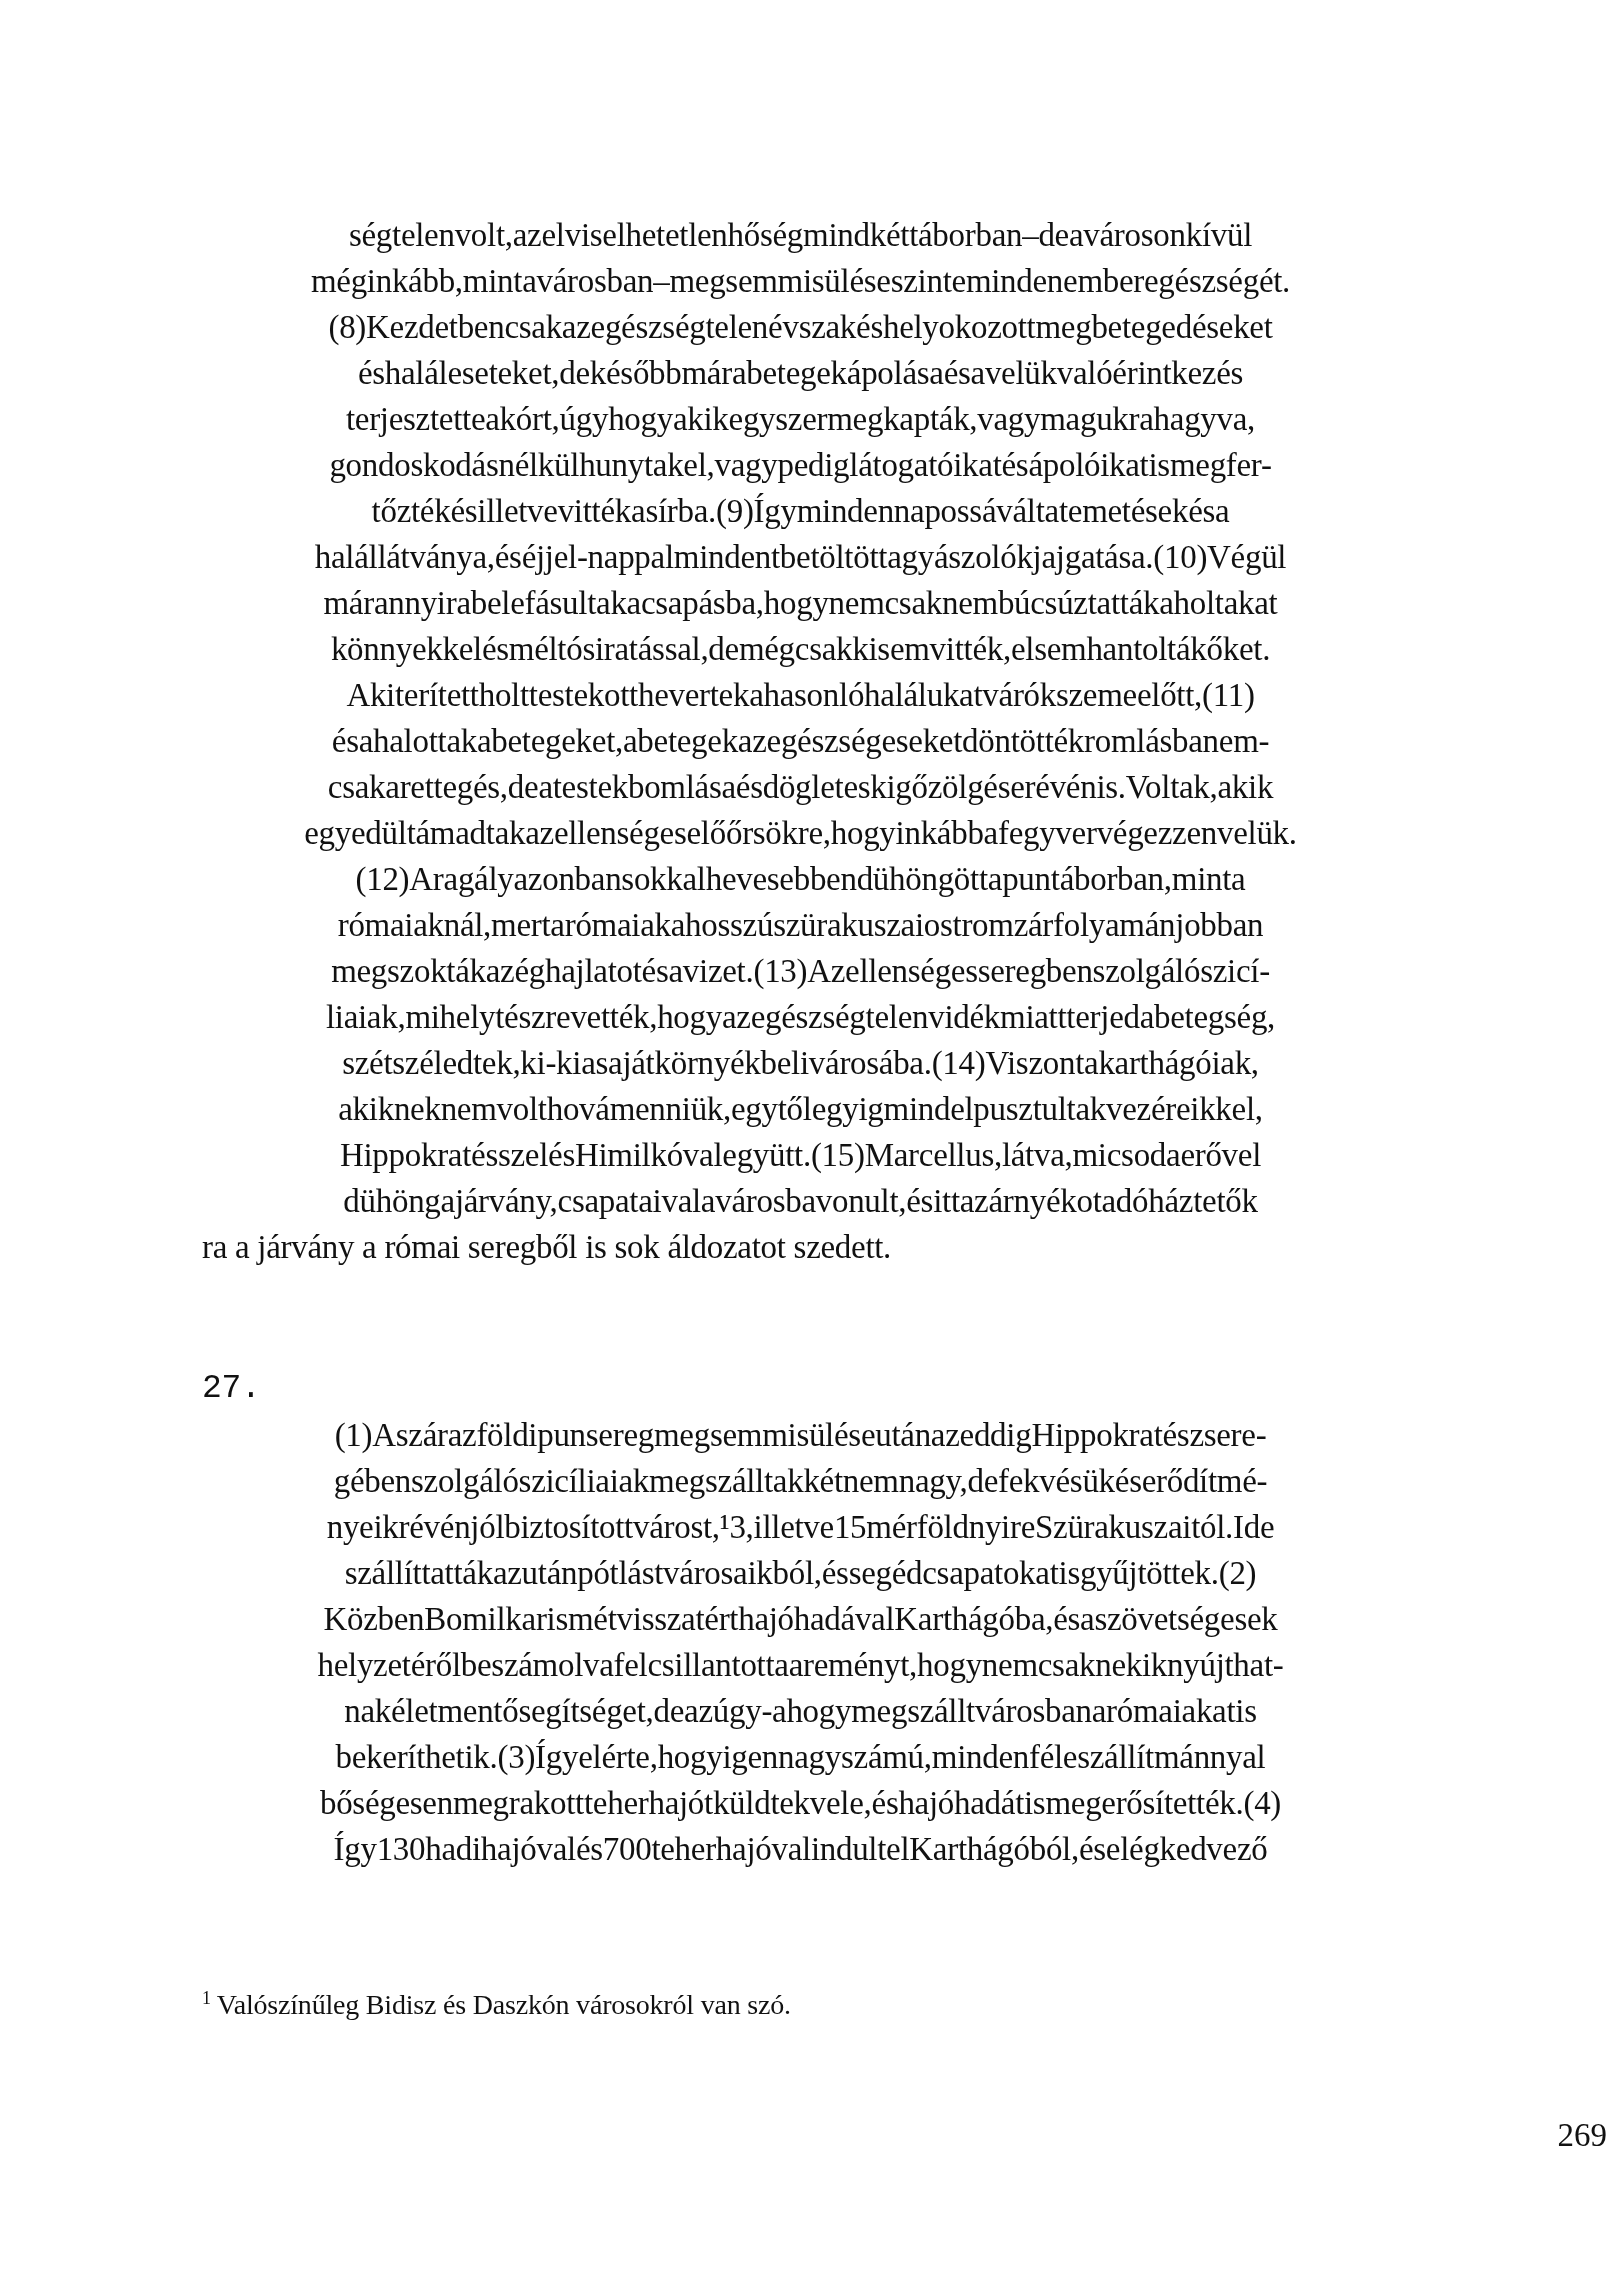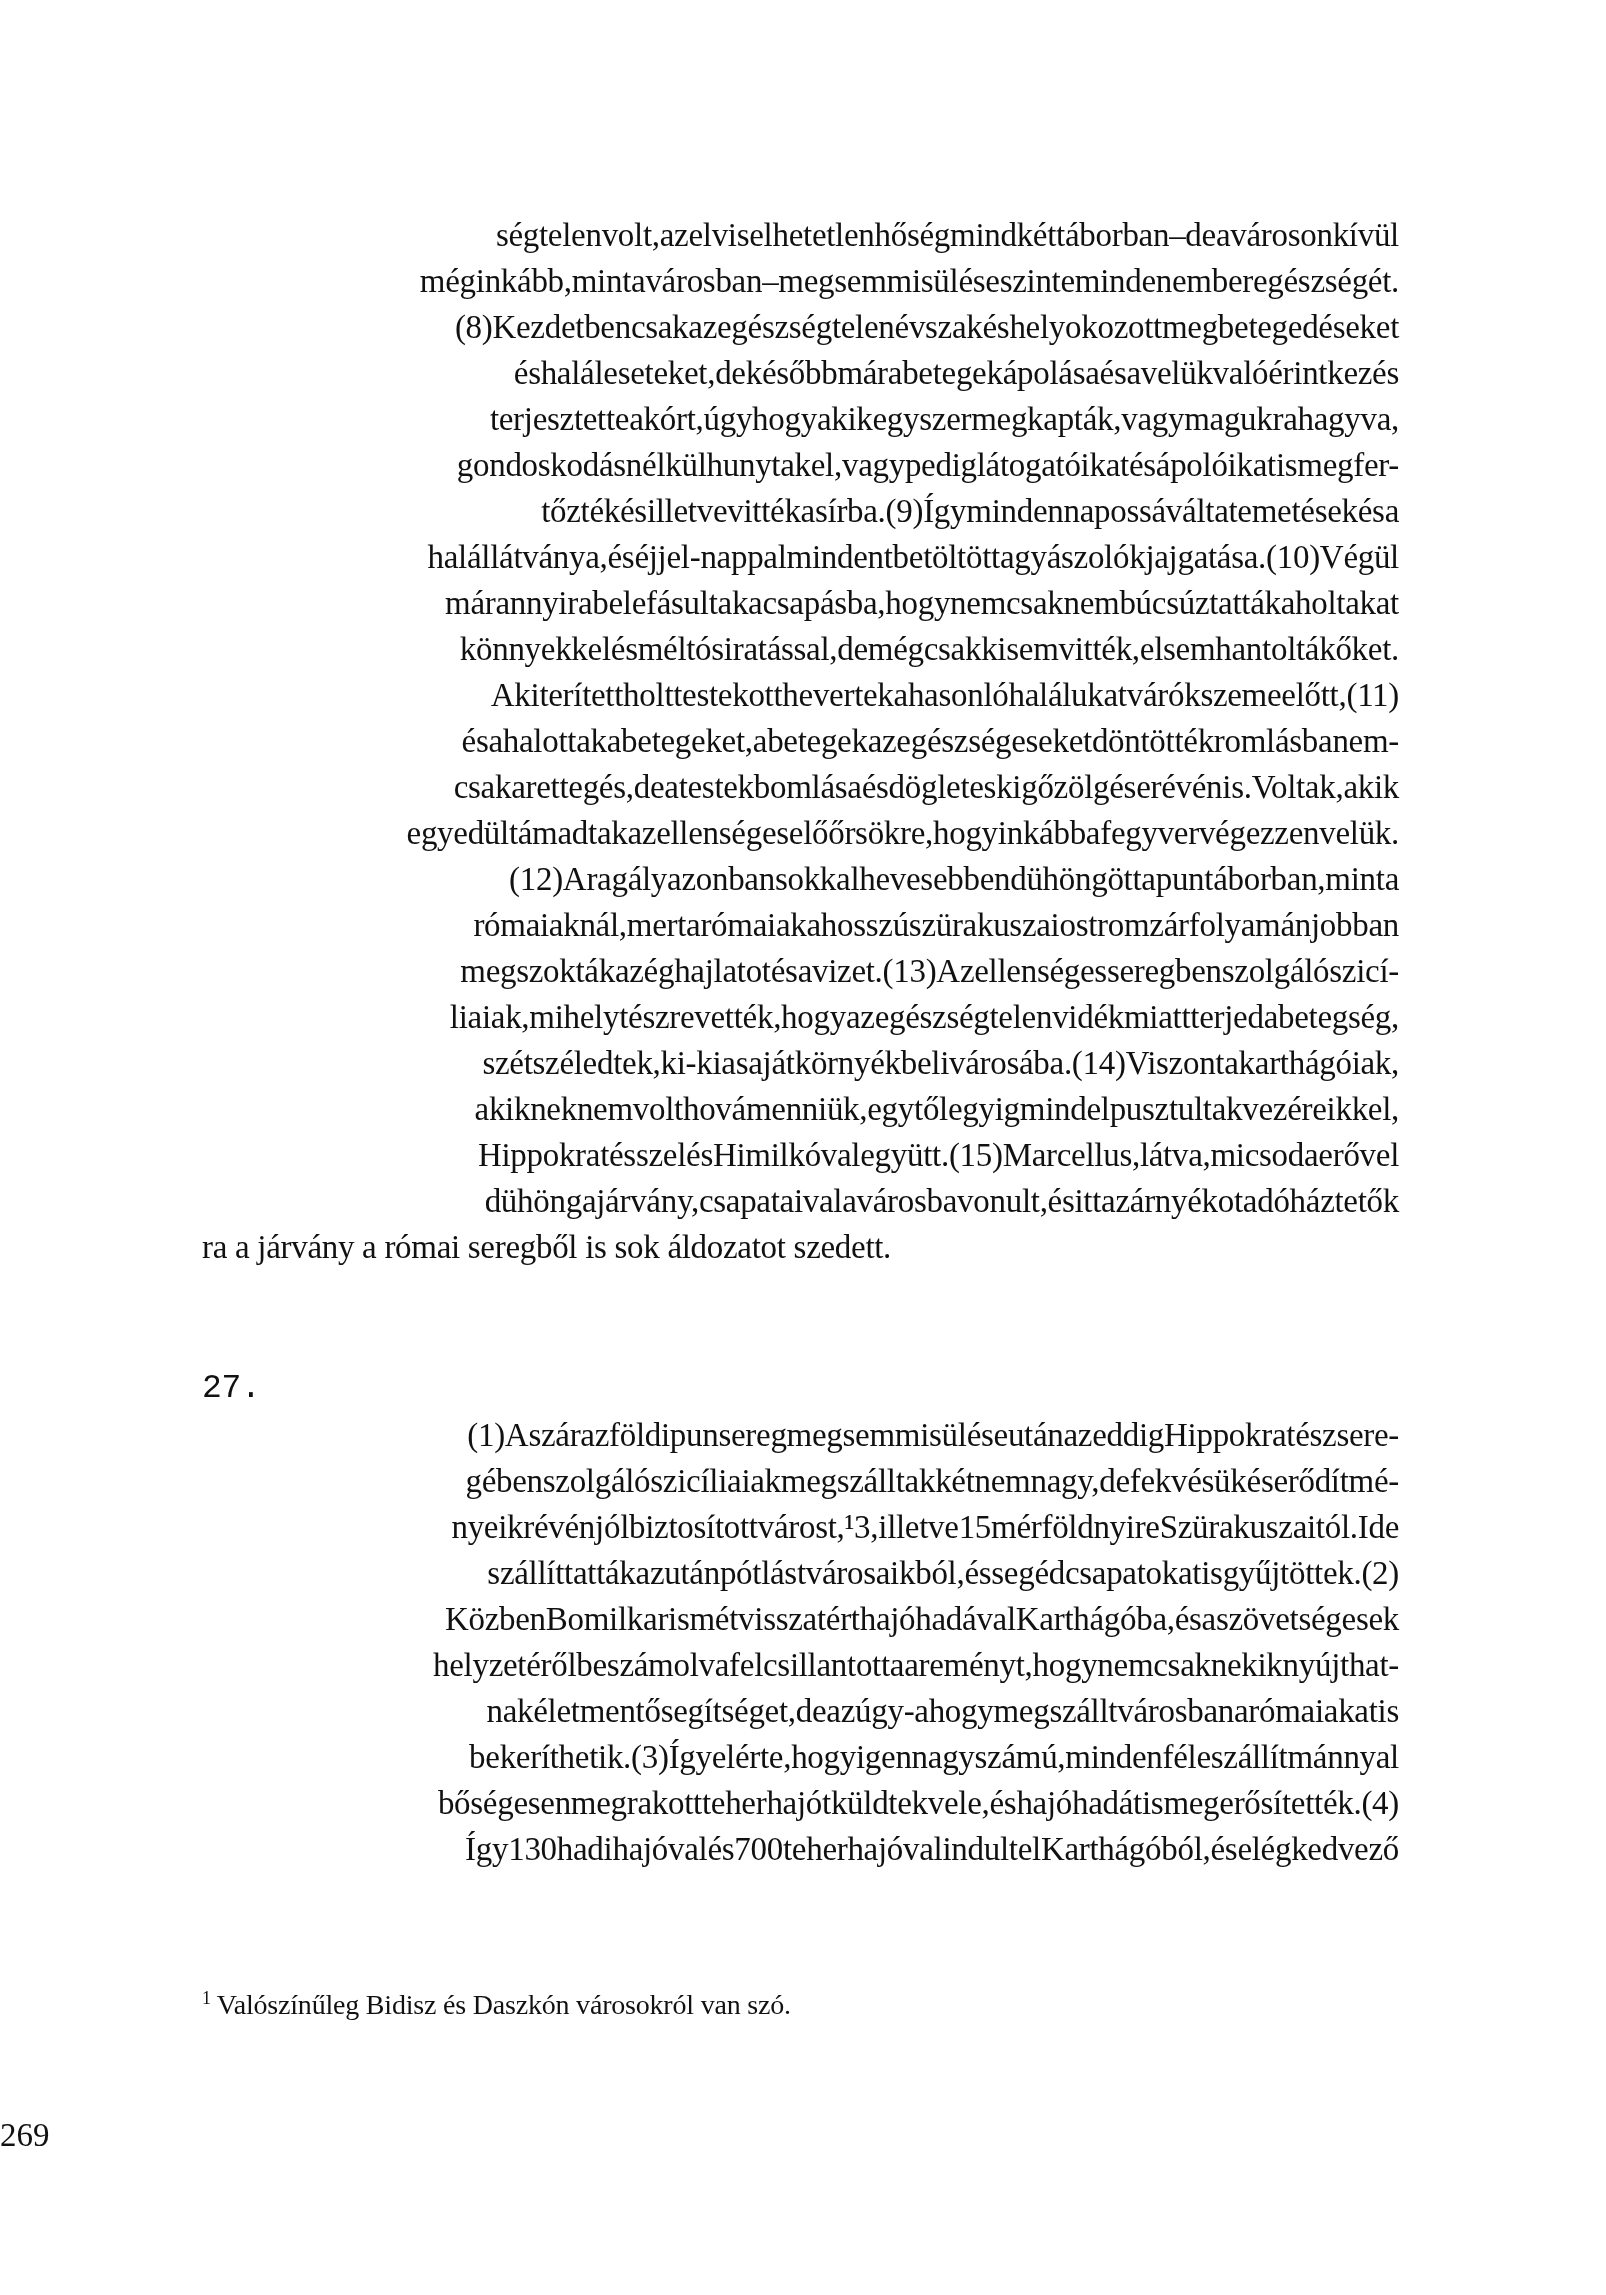--- a/index.html
+++ b/index.html
@@ -25,21 +25,21 @@
     line-height: 46px;
     letter-spacing: -0.3px;
   }
   .paragraph { margin: 0; }
   .line {
     height: 46px;
     white-space: nowrap;
   }
   .line.just {
     display: flex;
-    justify-content: flex-end;
+    justify-content: center;
   }
   .line .w { display: inline-block; }
   .heading-line {
     height: 46px;
     margin-top: 96px;
     font-family: Liberation Mono, monospace;
   }
   .footnote {
     position: absolute;
     left: 202px;
@@ -51,21 +51,21 @@
   .fn-marker {
     vertical-align: super;
     font-size: 18px;
     margin-right: 6px;
   }
   .page-number {
     position: absolute;
     left: 0;
     top: 2112px;
     width: 100%;
-    text-align: left;
+    text-align: right;
     font-size: 33px;
     line-height: 46px;
   }
 </style>
 </head>
 <body>
 
 <div class="page">
   <div class="text-block">
       <div class="paragraph">

